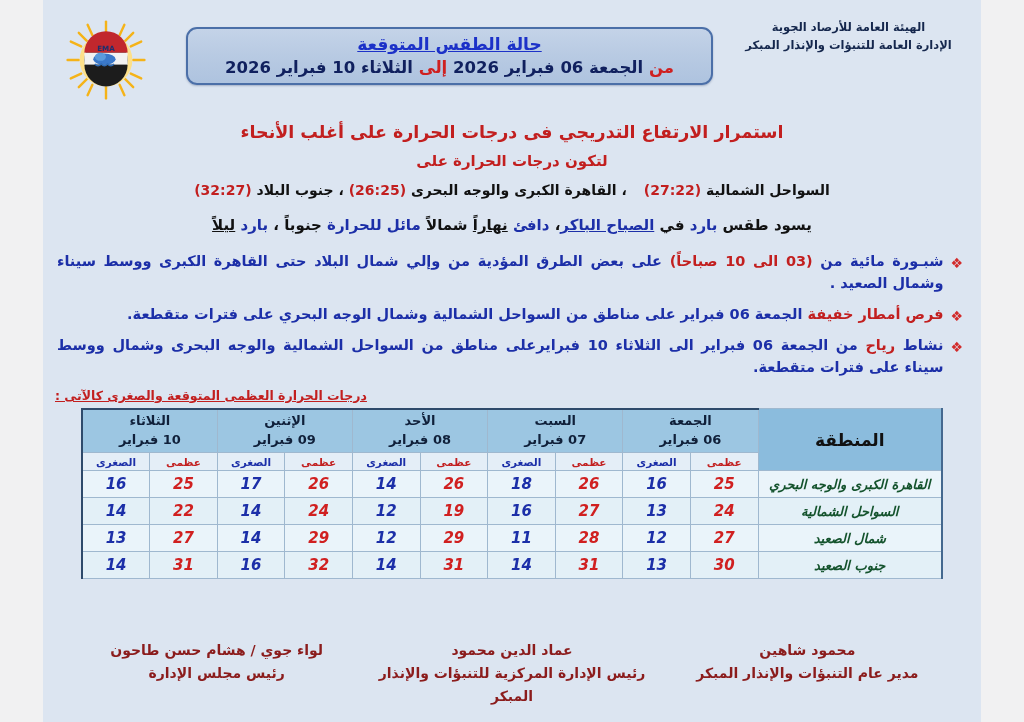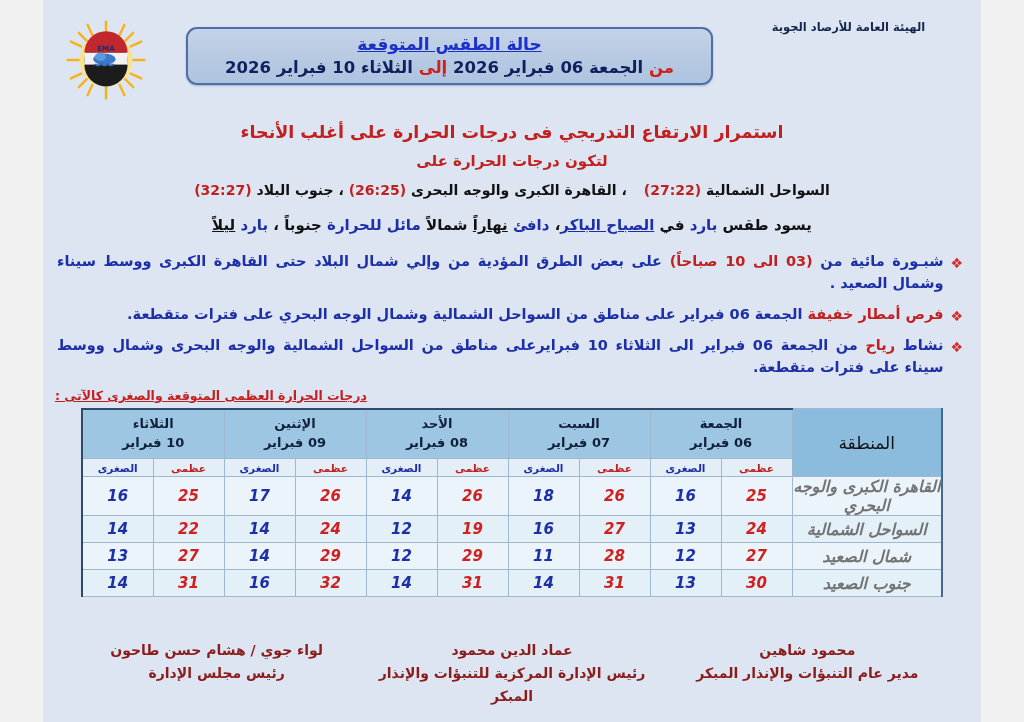--- a/index.html
+++ b/index.html
@@ -174,30 +174,30 @@
   table.temps td, table.temps th {
     border: 1px solid #9fb8cf;
     text-align: center;
     padding: 0;
     box-sizing: border-box;
   }
   .region-head {
     background: #8bbcdd;
     color: #111;
     font-size: 17px;
-    font-weight: normal;
-    width: 150px;
+    font-weight: bold;
+    width: 184px;
     border-right: 2px solid #44688f !important;
   }
   .day-head {
     background: #9cc6e2;
     color: #10203a;
     font-size: 13px;
     font-weight: bold;
-    height: 50px;
+    height: 44px;
     line-height: 1.45;
     border-top: 2px solid #2e4a6b !important;
   }
   .day-head .dname { display: block; }
   .day-head .ddate { display: block; }
 
   .sub-head {
     height: 18px;
     font-size: 10.5px;
     font-weight: bold;
@@ -211,22 +211,22 @@
     font-size: 15px;
     font-weight: bold;
     font-style: italic;
   }
   tbody tr:nth-child(odd) td { background: #eaf4fa; }
   tbody tr:nth-child(even) td { background: #e3f0f7; }
 
   td.v-max { color: #d02020; }
   td.v-min { color: #1c2fa8; }
   td.region-name {
-    color: #737373;
-    font-size: 16px;
+    color: #14532d;
+    font-size: 13px;
     text-align: center;
     border-right: 2px solid #44688f !important;
   }
   .col-left-edge { border-left: 2px solid #2e4a6b !important; }
 
   
   .footer {
     position: absolute;
     bottom: 14px;
     right: 0;
@@ -249,20 +249,21 @@
 </style>
 </head>
 <body>
 
 <div id="page">
 
   <div class="header">
 
     <div class="org-block">
       <div>الهيئة العامة للأرصاد الجوية</div>
+      <div>الإدارة العامة للتنبؤات والإنذار المبكر</div>
     </div>
 
     <div class="logo">
       <svg viewBox="0 0 100 100" width="88" height="80" aria-hidden="true">
         <g>
 
           <g stroke="#f5b318" stroke-width="3" stroke-linecap="round">
             <line x1="50" y1="2" x2="50" y2="16"></line>
             <line x1="50" y1="84" x2="50" y2="98"></line>
             <line x1="2" y1="50" x2="16" y2="50"></line>

